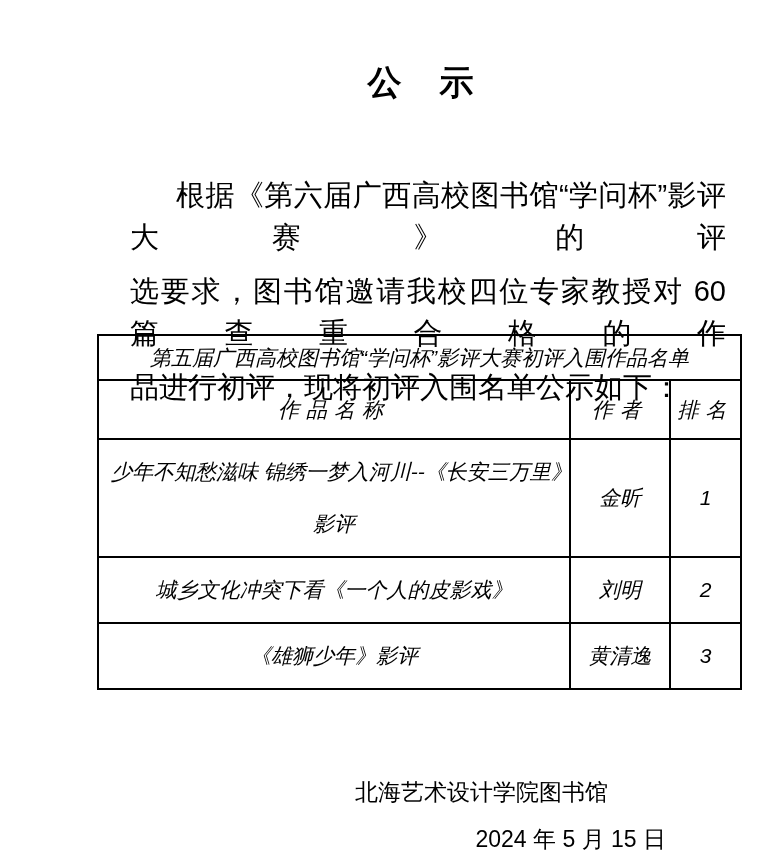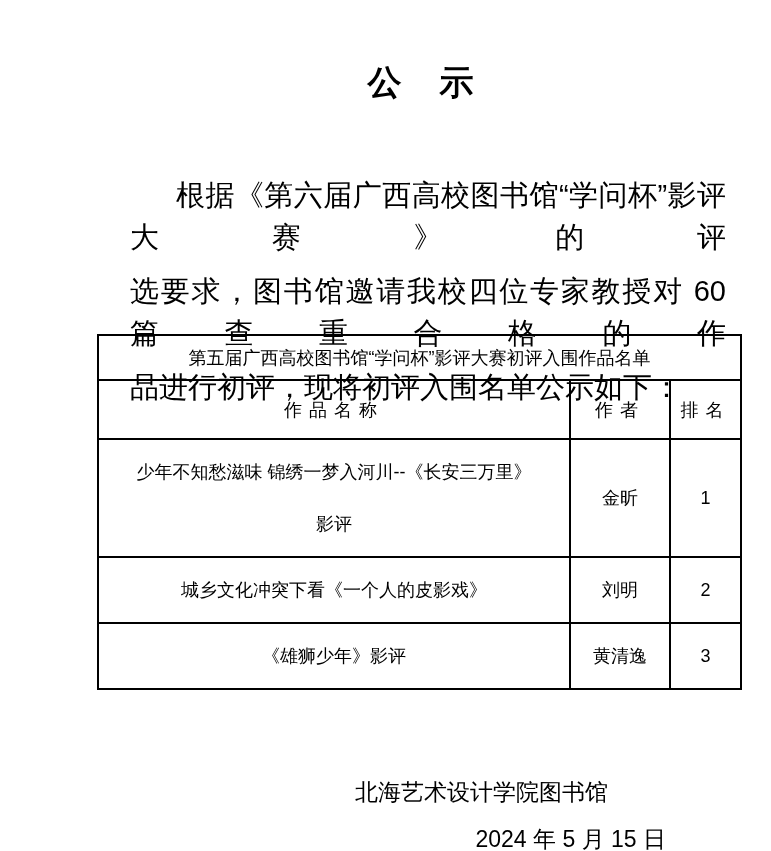--- a/index.html
+++ b/index.html
@@ -25,22 +25,23 @@
   .intro .fill { text-align: justify; text-align-last: justify; }
   .intro .first { text-indent: 46px; }
   .notice-table {
     position: absolute; top: 298px; left: 61px;
     width: 643px;
     border-collapse: collapse; table-layout: fixed;
   }
   .notice-table td {
     border: 2px solid #000;
     text-align: center; vertical-align: middle;
-    font-size: 18px;
+    font-size: 21px;
     overflow: hidden;
+    font-style: italic;
   }
   .col-work   { width: 472px; }
   .col-author { width: 100px; }
   .col-rank   { width: 71px; }
   .t-title td { height: 45px; }
   .t-head td  { height: 59px; letter-spacing: 7px; }
   .row-tall td   { height: 83px; }
   .row-single td { height: 28px; }
   .work-cell { font-size: 20px; border-radius: 22px; }
   .work-cell .wline {

